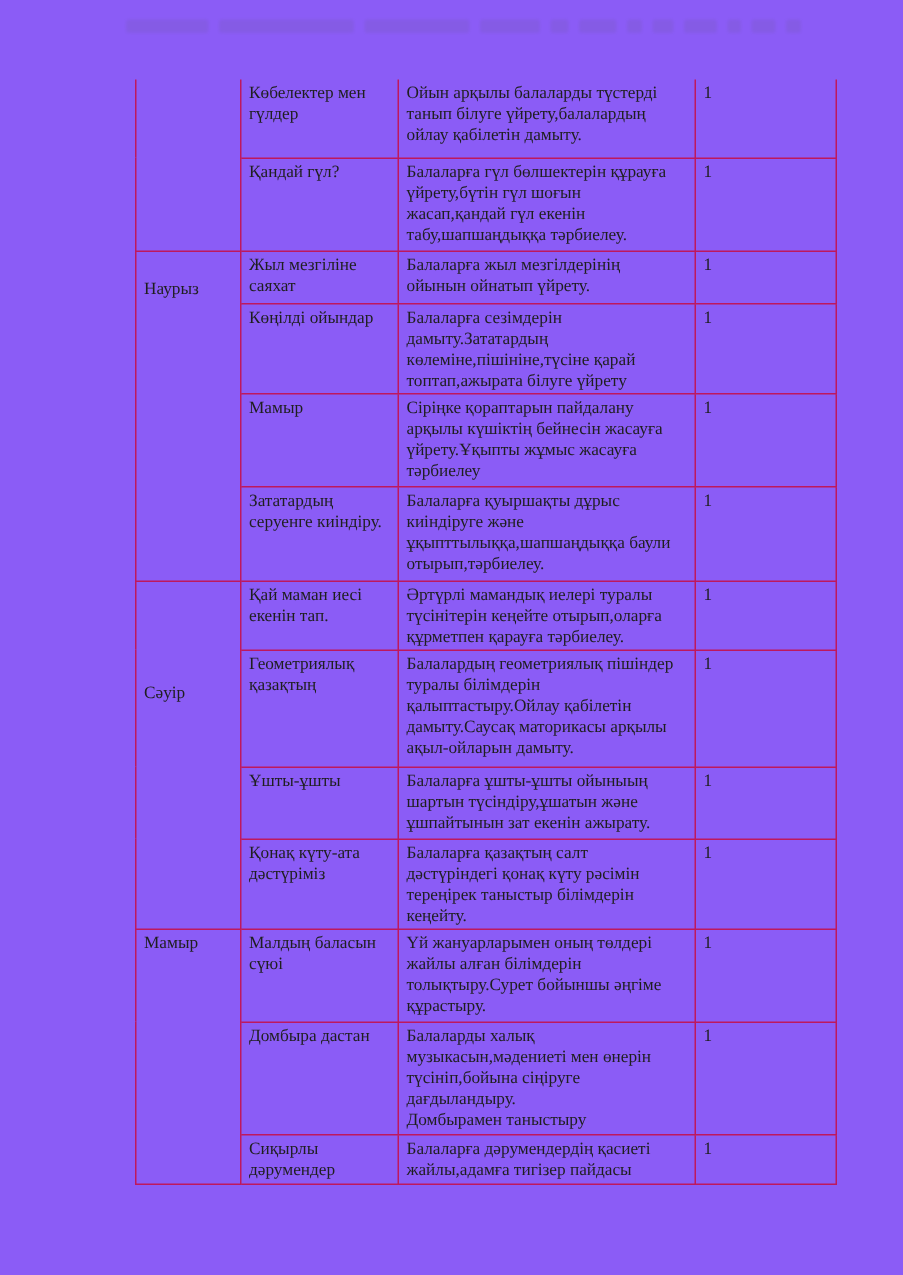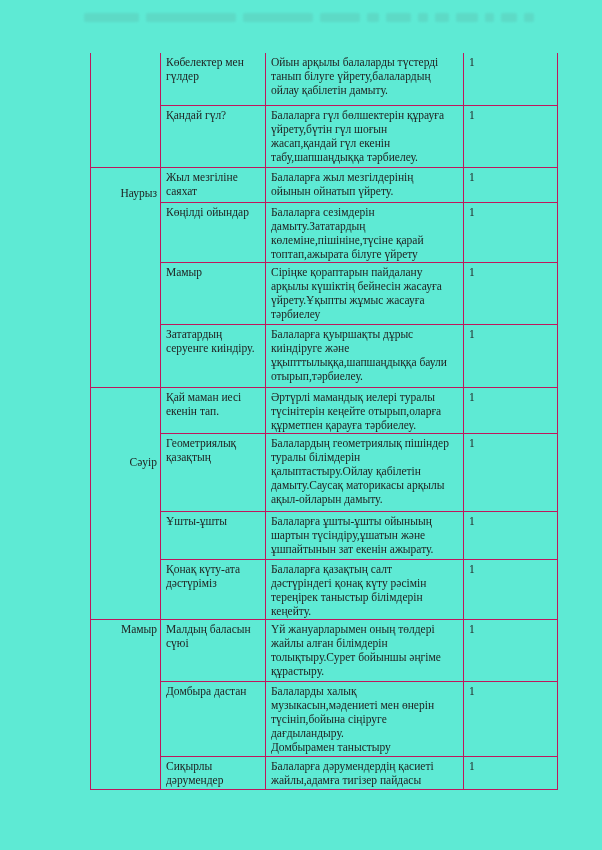--- a/index.html
+++ b/index.html
@@ -1,20 +1,20 @@
 <!DOCTYPE html>
 <html><head>
 <meta charset="utf-8">
 <style>
   html, body { margin: 0; padding: 0; background: #ffffff; }
   .page {
     position: relative;
     width: 602px;
     height: 850px;
-    background: #5eead4;
+    background: #8b5cf6;
     overflow: hidden;
     font-family: "Liberation Serif", "DejaVu Serif", serif;
     color: #1f1f1f;
   }
   
   .artifact-band {
     position: absolute;
     left: 84px; top: 8px; width: 505px; height: 18px;
     display: flex; align-items: center; gap: 7px;
     filter: blur(1.2px);
@@ -34,21 +34,21 @@
     line-height: 14px;
   }
   table.plan td {
     border: 1px solid #be185d;
     vertical-align: top;
     padding: 2px 3px 1px 5px;
     white-space: pre-line;
     overflow: hidden;
   }
   table.plan tr.first-row td { border-top: none; }
-  td.month { padding-left: 5px; text-align: right; }
+  td.month { padding-left: 5px; }
   td.count { padding-left: 6px; }
 </style>
 </head>
 <body>
 
 <div class="page">
 
   <div class="artifact-band">
     <span style="width:55px"></span>
       <span style="width:90px"></span>

